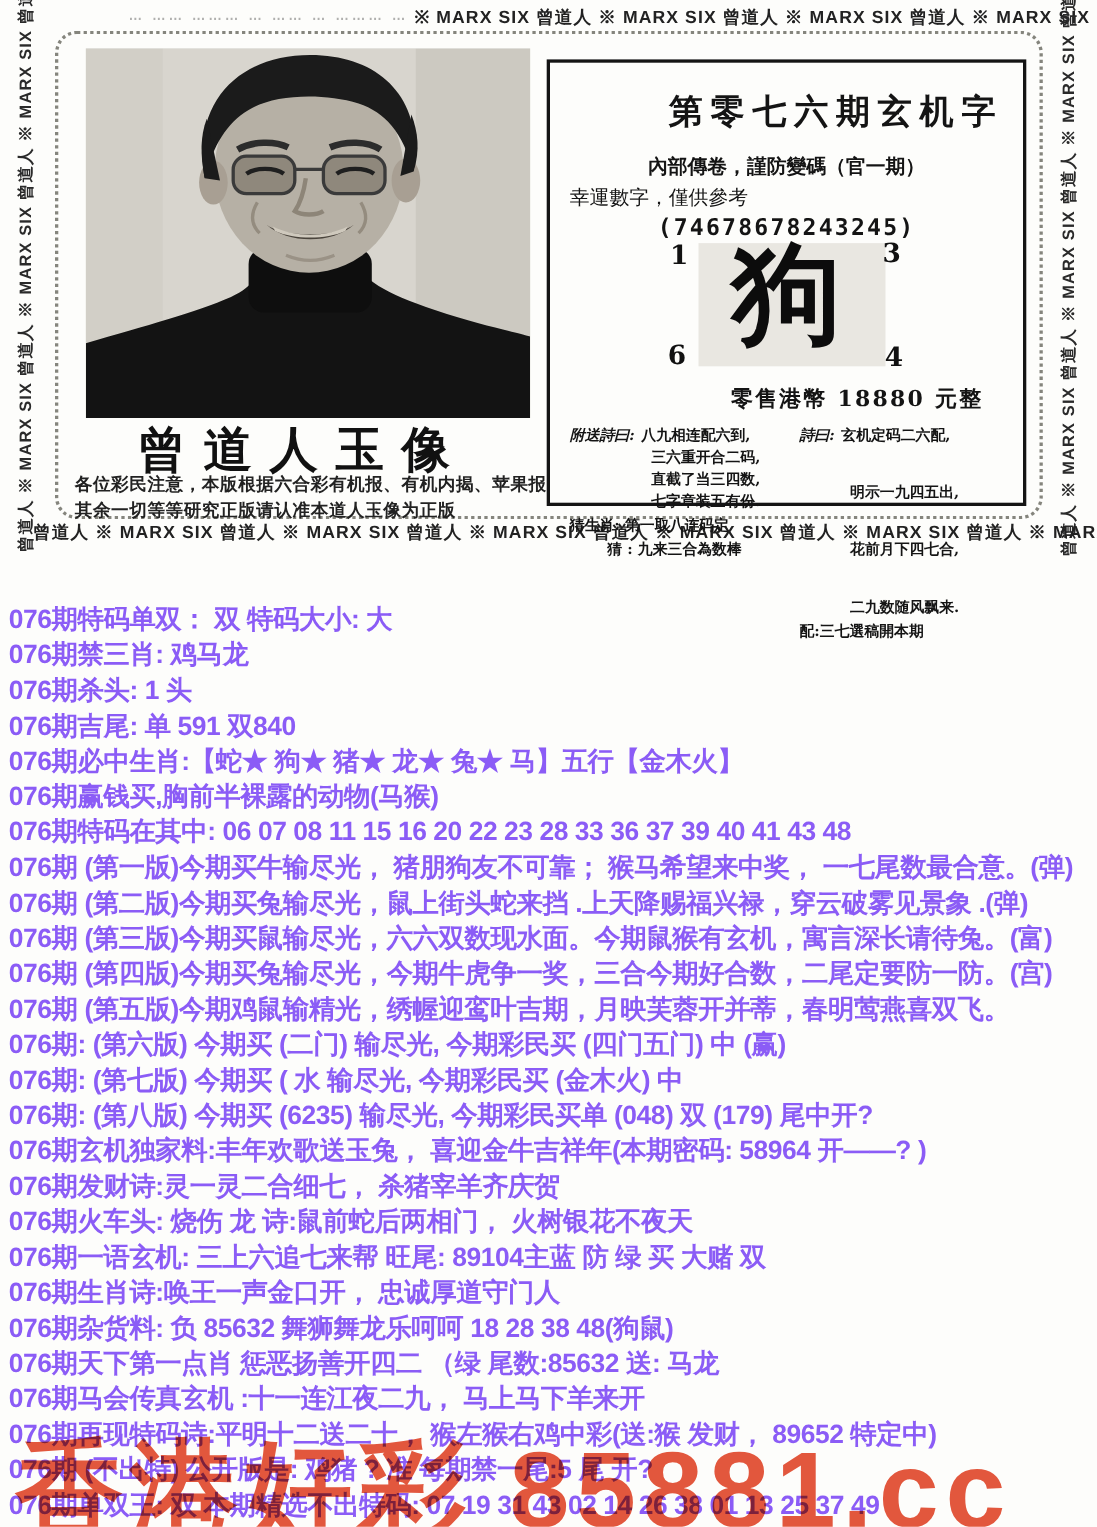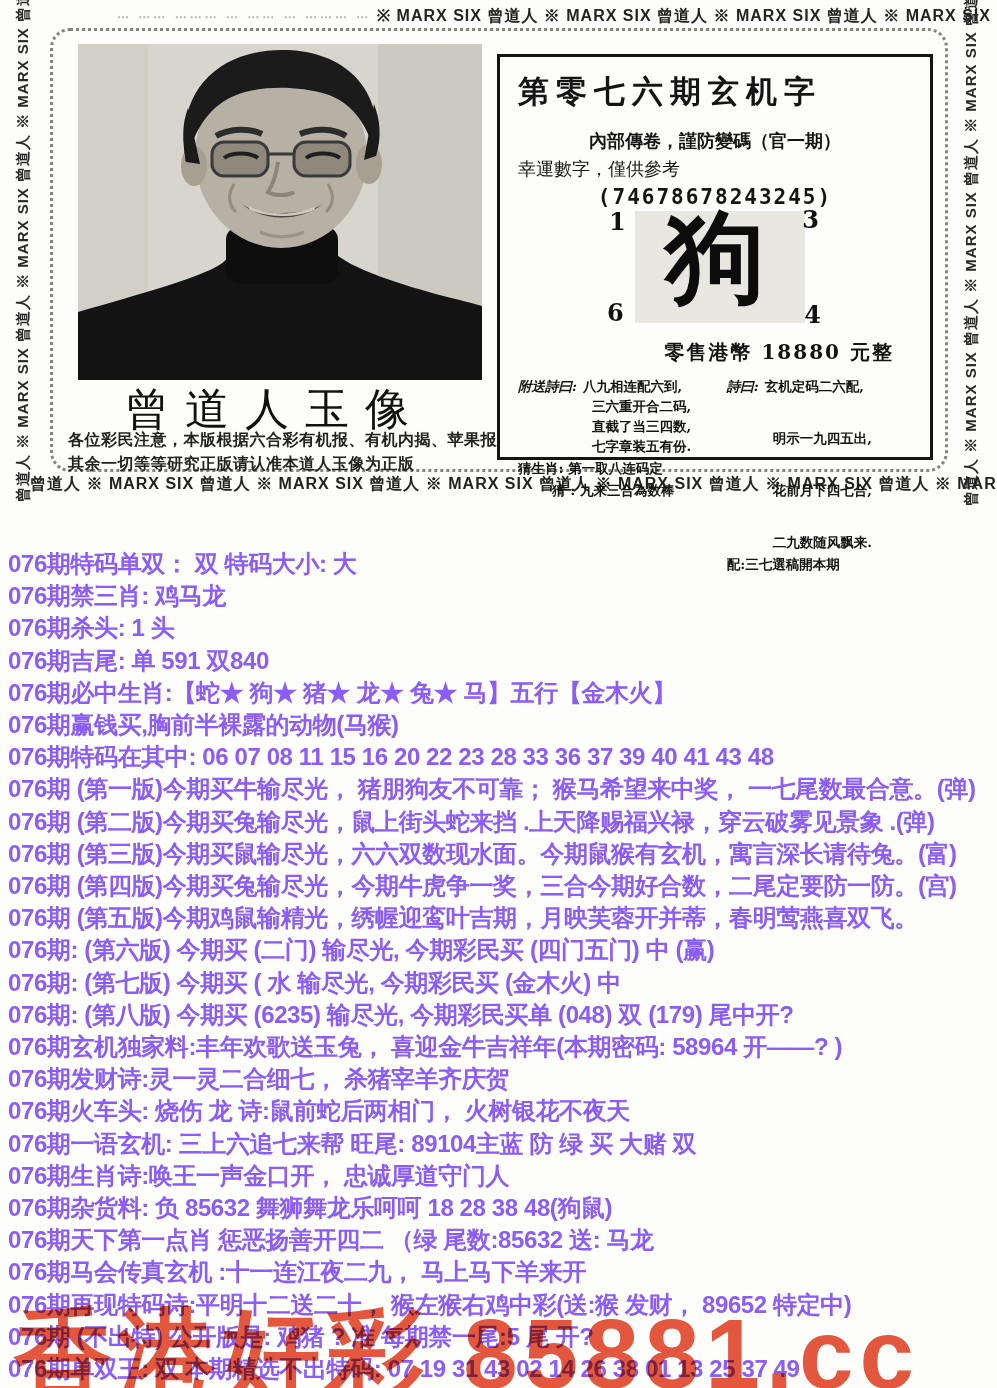--- a/index.html
+++ b/index.html
@@ -32,39 +32,39 @@
     border:3px dotted #85857d;border-radius:20px;
   }
   
   .portrait{
     position:absolute;left:78px;top:44px;width:404px;height:336px;
     background:#d8d5ce;overflow:hidden;
   }
   .caption{
     position:absolute;left:60px;top:380px;width:430px;
     text-align:center;font-family:"DejaVu Serif",serif;
-    font-size:44px;font-weight:400;letter-spacing:16px;color:#111;
+    font-size:44px;font-weight:700;letter-spacing:16px;color:#111;
   }
   .caption-note{
     position:absolute;left:68px;width:440px;
     font-size:16px;font-weight:700;color:#222;letter-spacing:.5px;
     font-family:"DejaVu Serif",serif;white-space:nowrap;
   }
   .note1{top:430px;}
   .note2{top:454px;}
   
   .mystery-box{
     position:absolute;left:497px;top:54px;width:436px;height:406px;
     border:3px solid #141414;box-sizing:border-box;
     font-family:"DejaVu Serif",serif;color:#141414;
     padding:14px 18px 6px 18px;
   }
   .mb-title{
-    text-align:left;font-size:31px;font-weight:900;letter-spacing:7px;
-    margin-bottom:16px;white-space:nowrap;font-family:Liberation Serif, serif;
+    text-align:right;font-size:31px;font-weight:900;letter-spacing:7px;
+    margin-top:10px;margin-bottom:16px;white-space:nowrap;font-family:Liberation Serif, serif;
   }
   .mb-row{display:flex;justify-content:center;font-size:18px;font-weight:700;margin:4px 0;}
   .mb-line{font-size:18px;font-weight:400;margin:4px 0;}
   .mb-lucky{
     text-align:center;font-size:21px;font-weight:700;letter-spacing:2px;margin:4px 0 2px 0;
     font-family:"DejaVu Sans Mono",monospace;
   }
   .zodiac-wrap{position:relative;width:232px;height:112px;margin:2px auto 0 auto;}
   .zodiac-bg{
     position:absolute;left:36px;top:0;width:170px;height:112px;background:#e9e7e1;

